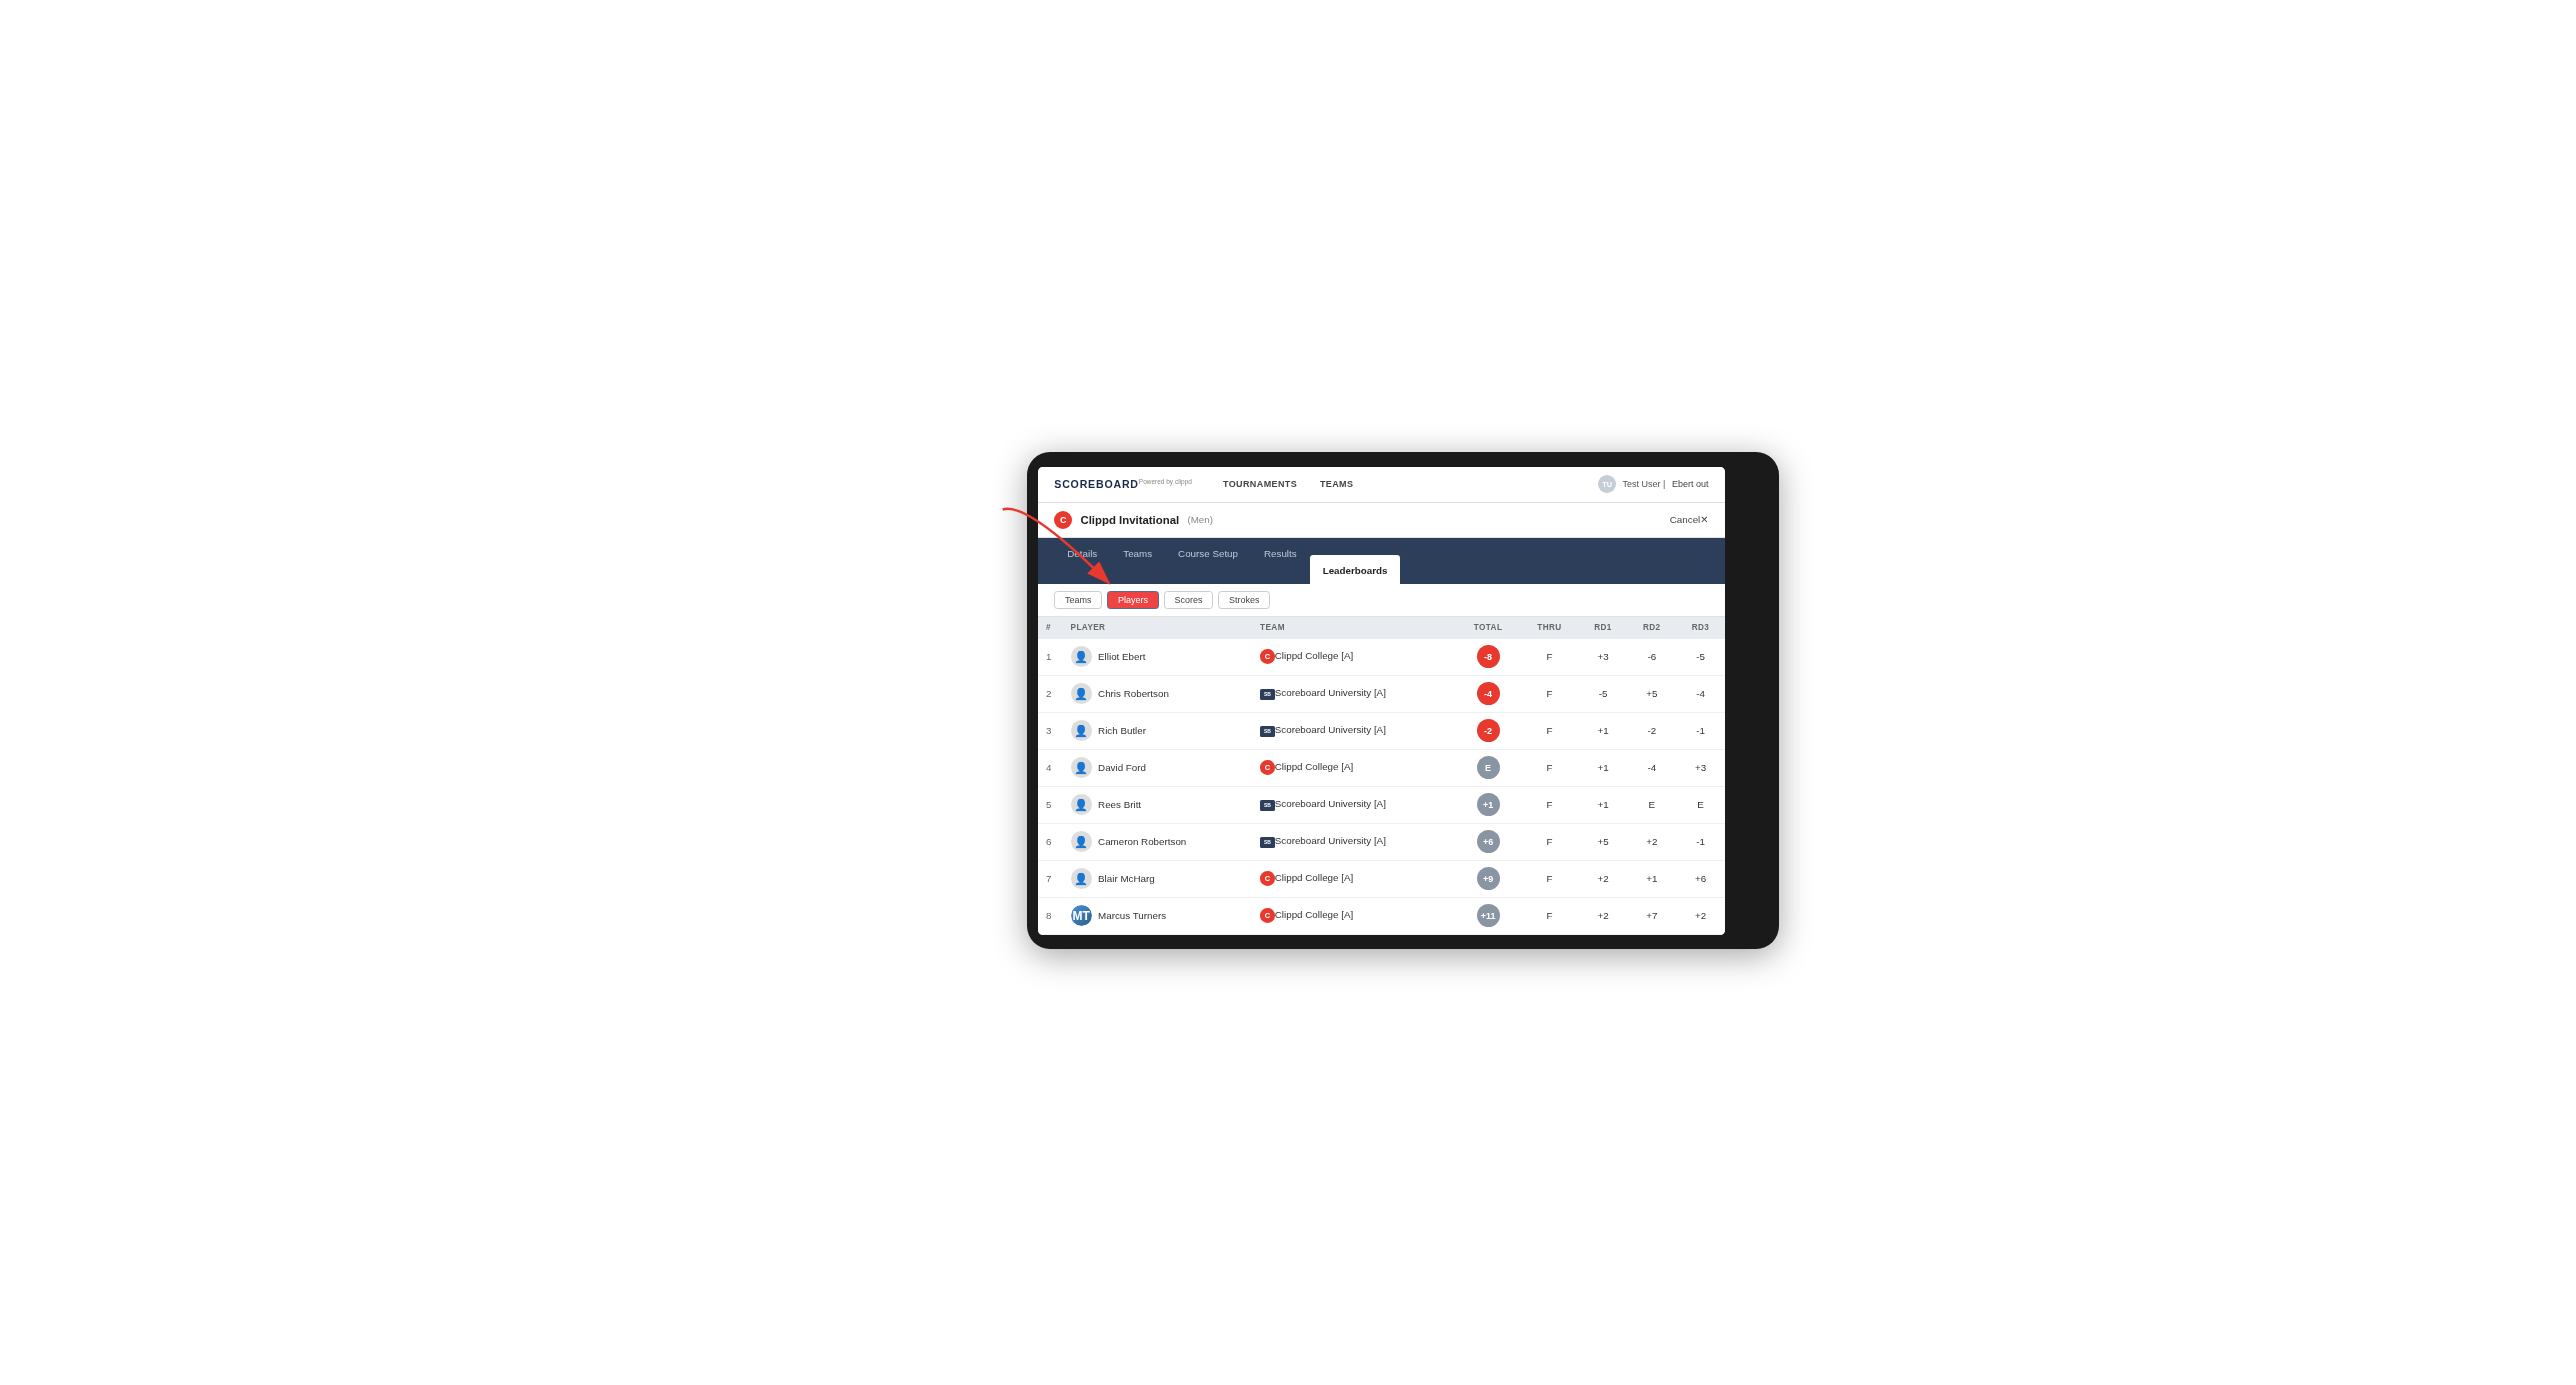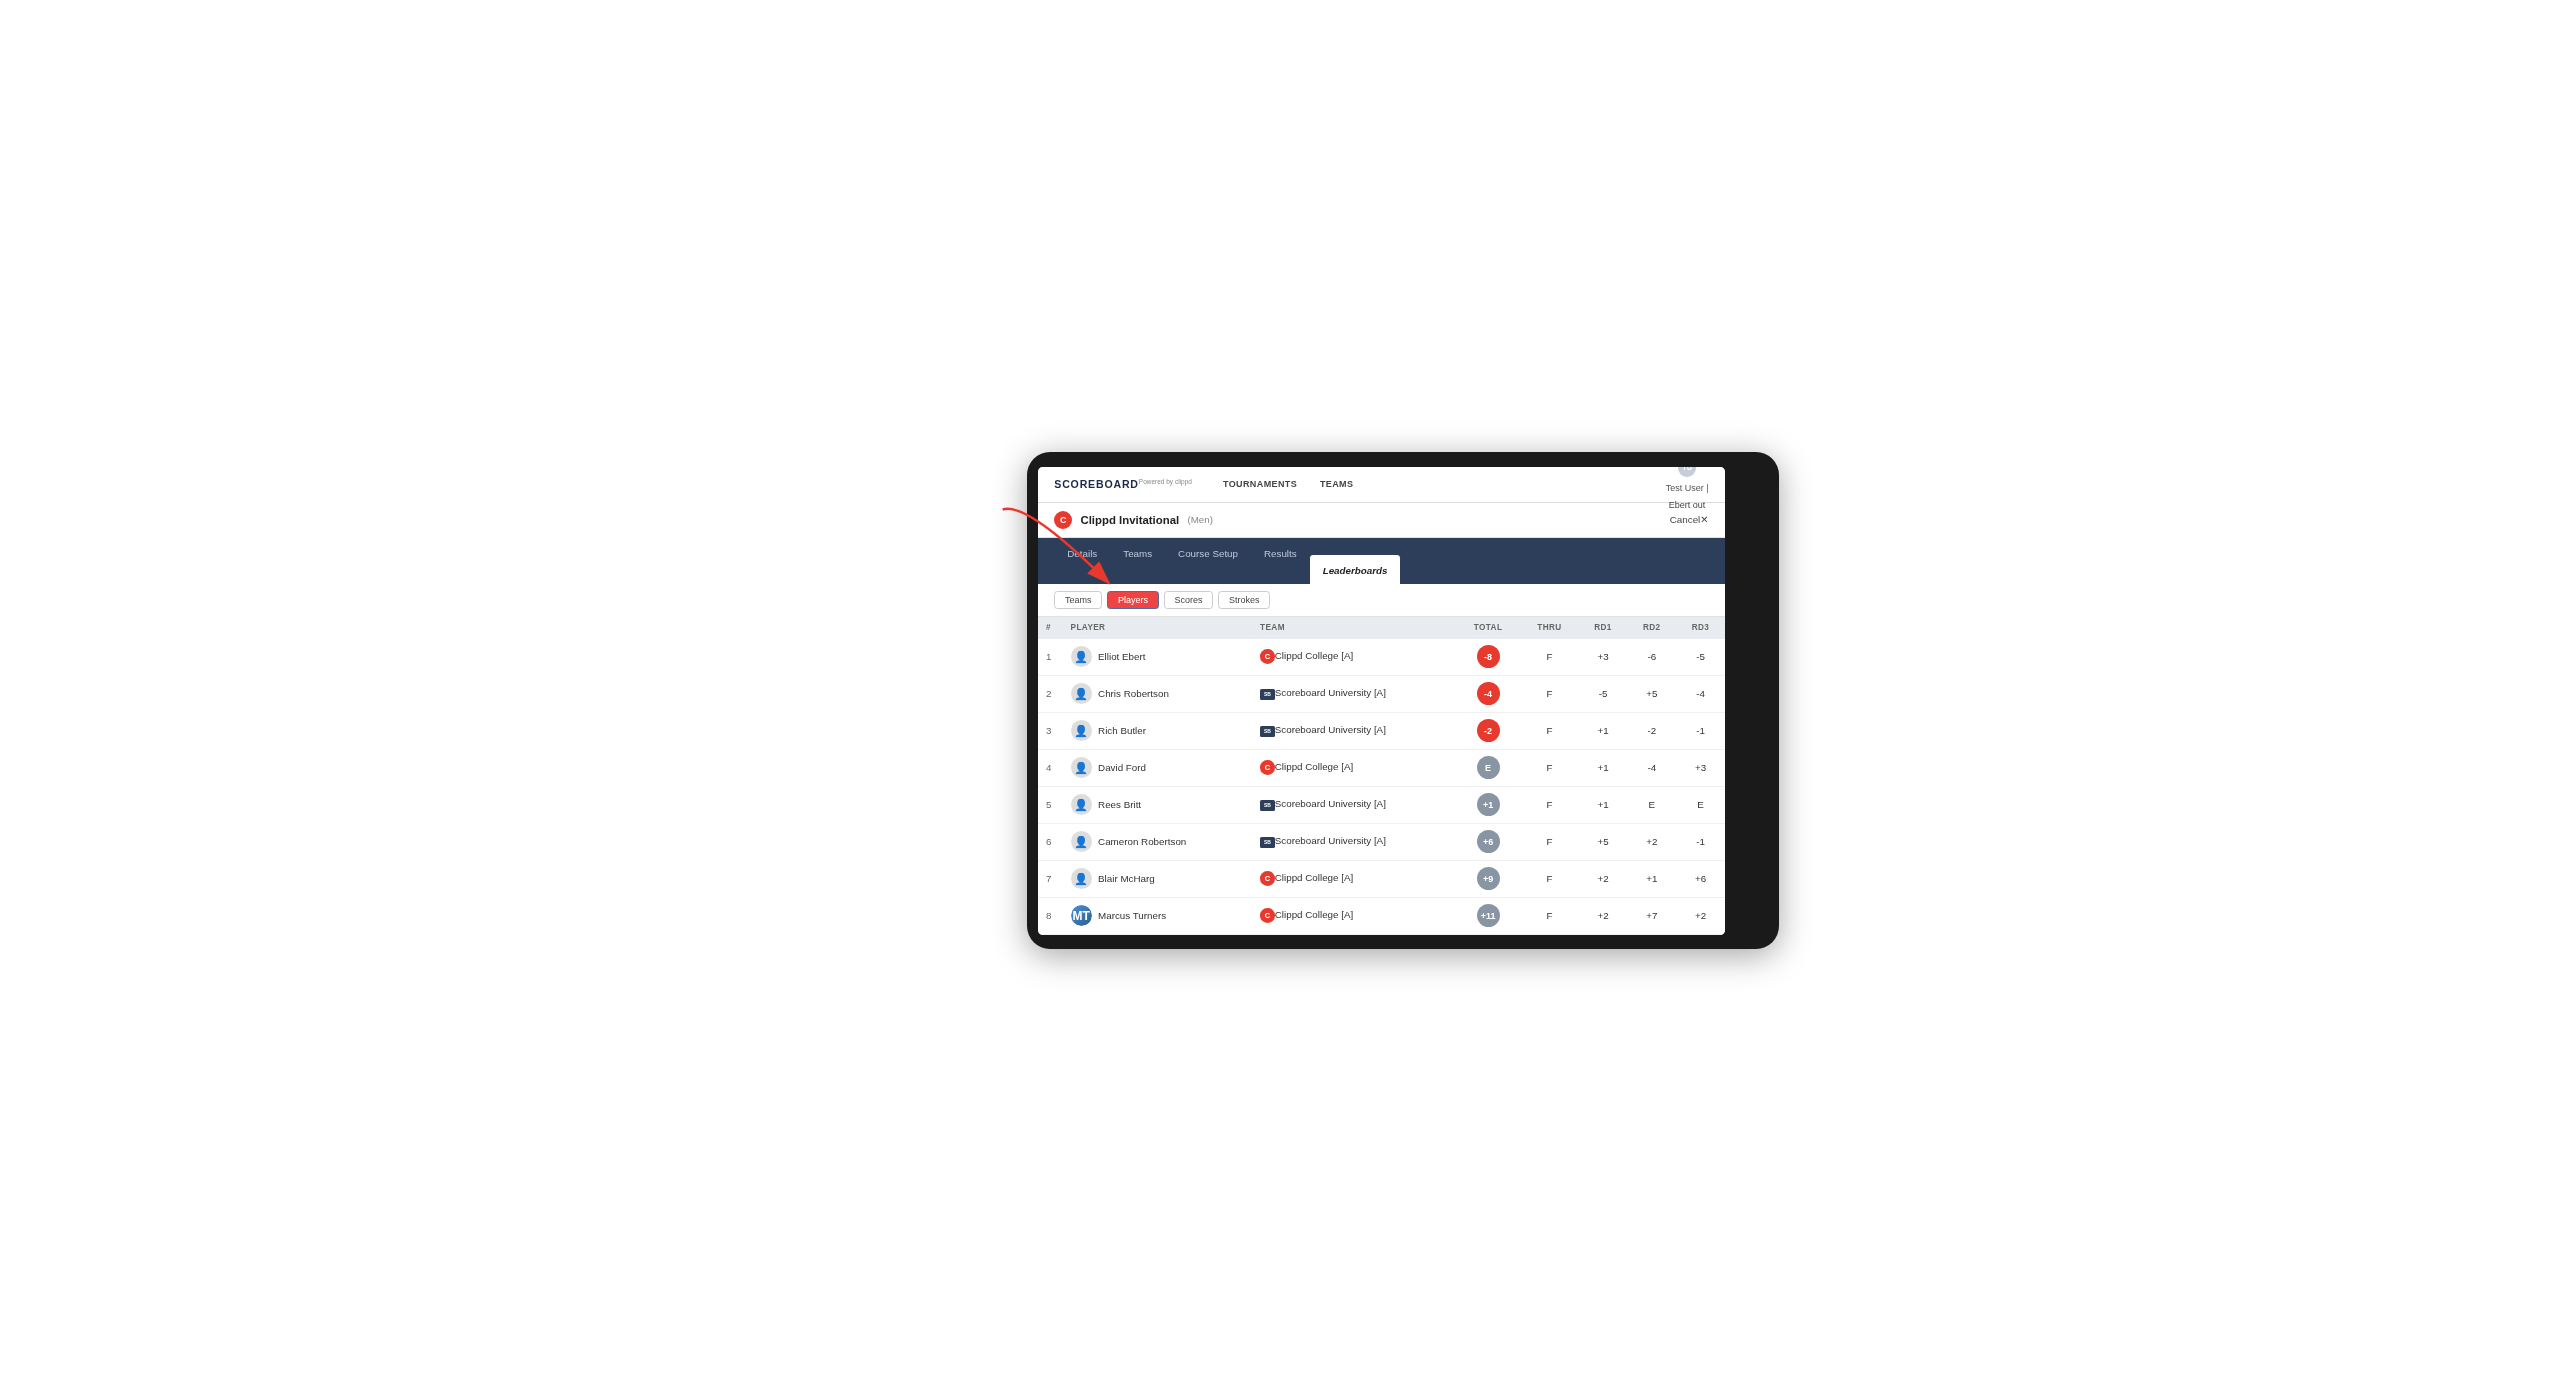--- a/index.html
+++ b/index.html
@@ -104,21 +104,20 @@
       cursor: pointer;
       border-bottom: 1.6px solid transparent;
     }
 
     .nav-right {
       display: flex;
       align-items: center;
       gap: 6.5px;
       font-size: 9px;
       color: #555;
-      flex-direction: column;
     }
     .user-avatar-sm {
       width: 18px;
       height: 18px;
       background: #c5cdd8;
       border-radius: 50%;
       display: flex;
       align-items: center;
       justify-content: center;
       font-size: 7.4px;
@@ -188,21 +187,20 @@
       cursor: pointer;
       font-weight: 500;
     }
     .tab-item.active {
       background: #fff;
       color: #222;
       font-weight: 600;
       border-radius: 3.3px 3.3px 0 0;
       margin-top: 17px;
       padding-bottom: 8.2px;
-      font-style: italic;
     }
 
     
     .filter-bar {
       background: #fff;
       border-bottom: 0.8px solid #e0e0e0;
       padding: 6.5px 16.4px;
       display: flex;
       gap: 4.9px;
     }

